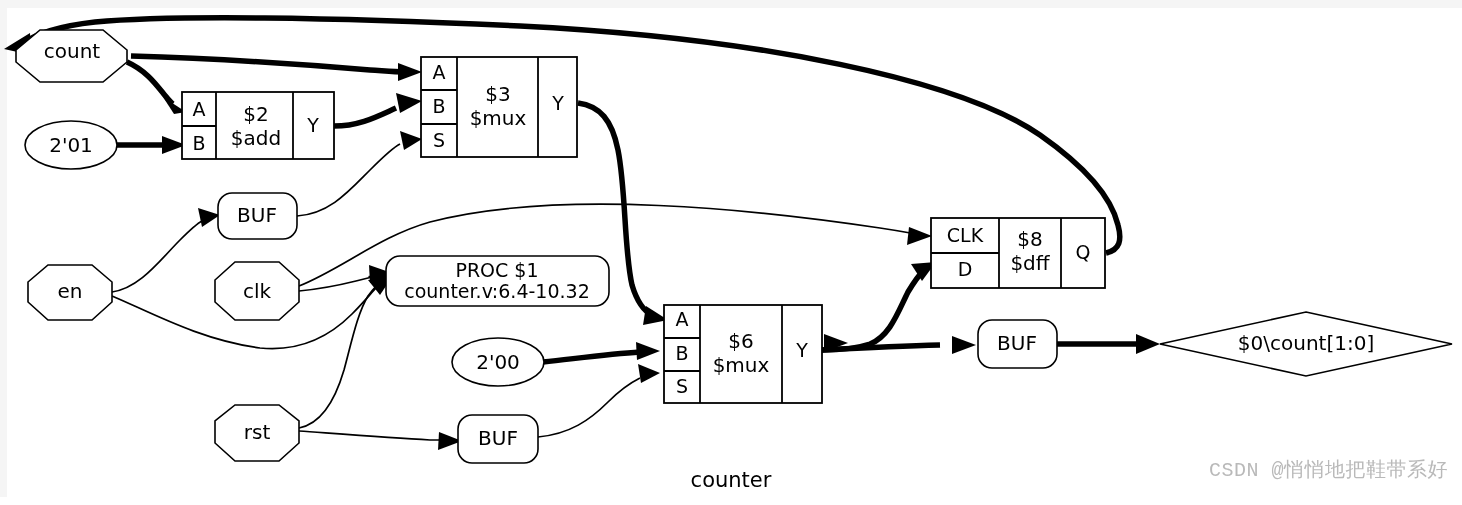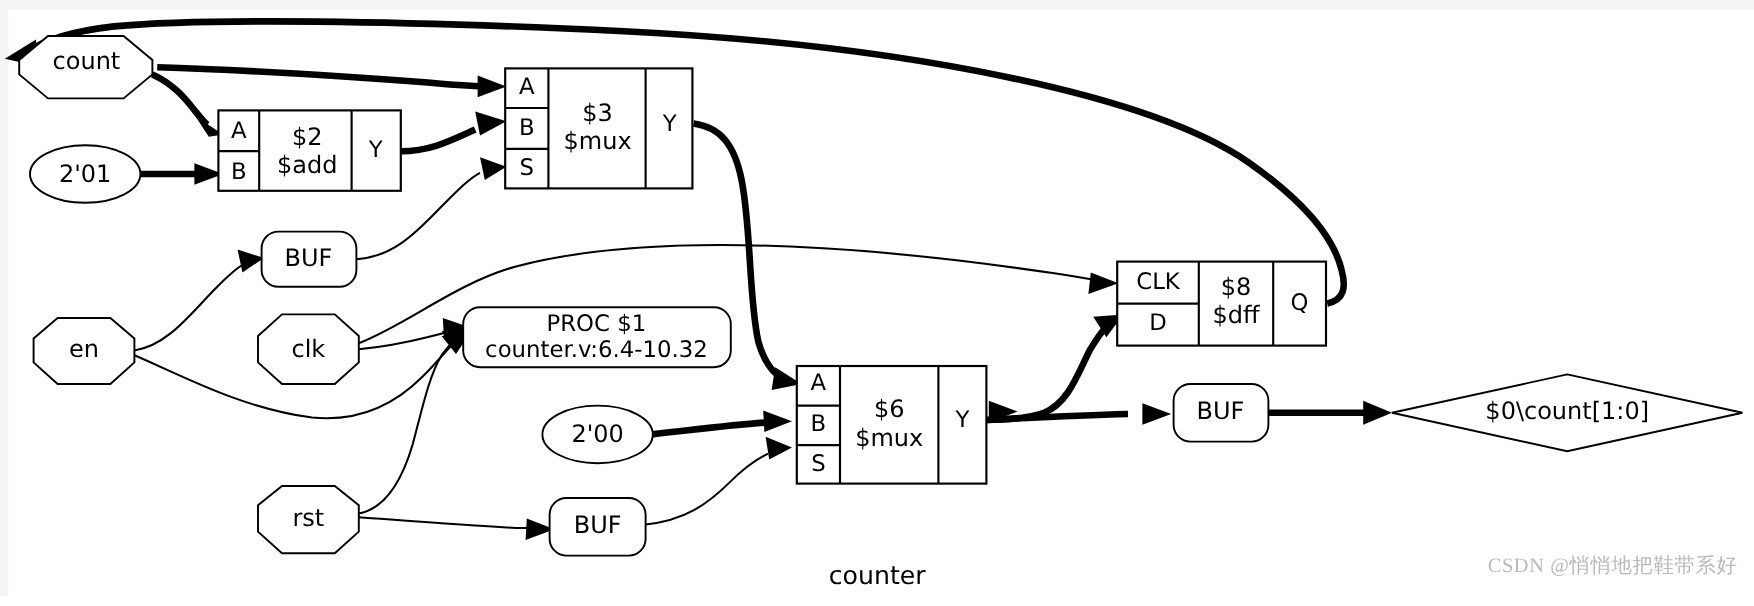--- a/index.html
+++ b/index.html
@@ -83,22 +83,22 @@
     fill: none;
     stroke: #000000;
     stroke-width: 5.5;
   }
   .arrow-thin { fill: #000000; stroke: none; }
   .arrow-thick { fill: #000000; stroke: none; }
   #watermark {
     position: absolute;
     right: 14px;
     bottom: 14px;
-    font-family: Liberation Serif, serif;
-    font-size: 17px;
+    font-family: Liberation Mono, monospace;
+    font-size: 20px;
     color: #b9b9b9;
     white-space: nowrap;
     letter-spacing: 0.5px;
   }
 </style>
 </head>
 <body>
 
 <div id="canvas-wrap">
 

